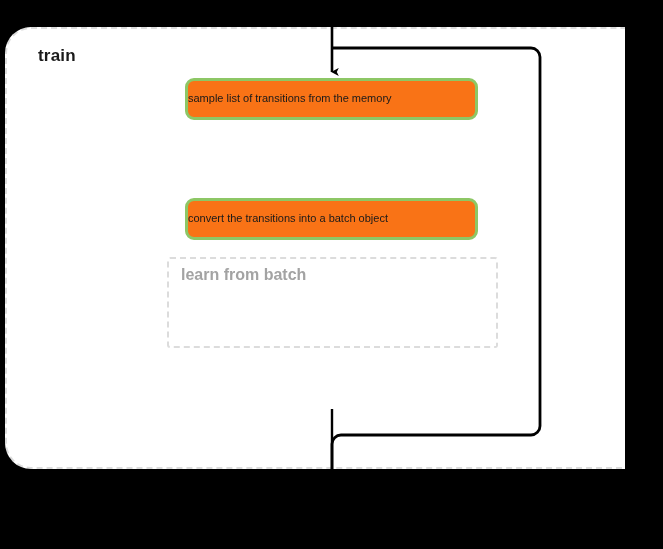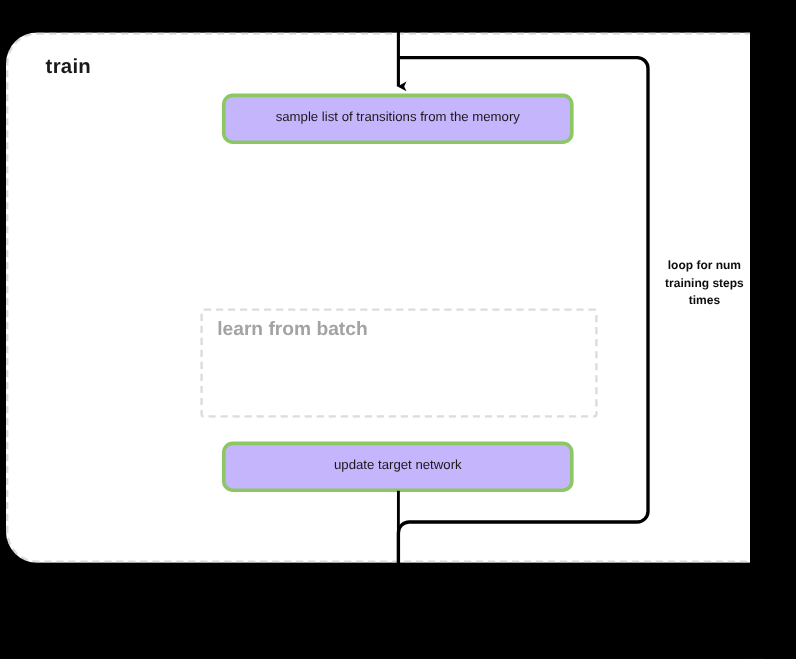--- a/index.html
+++ b/index.html
@@ -41,26 +41,25 @@
     white-space: nowrap;
   }
 
   
   .proc-box {
     position: absolute;
     left: 185px;
     width: 293px;
     height: 42px;
     box-sizing: border-box;
-    background: #c4b5fd;
+    background: #f97316;
     border: 3px solid #8dc765;
     border-radius: 9px;
     display: flex;
     align-items: center;
-    justify-content: center;
   }
   .proc-box span {
     font-size: 11px;
     color: #1a1a1a;
     text-align: center;
     line-height: 1.2;
   }
   #box-sample  { top: 78px;  }
   #box-filter  { top: 138px; }
   #box-convert { top: 198px; }
@@ -119,29 +118,28 @@
 
   <div id="train-container"></div>
 
   <div id="train-title">train</div>
 
   <div class="proc-box" id="box-sample">
     <span>sample list of transitions from the memory</span>
   </div>
 
 
+  <div class="proc-box" id="box-convert">
+    <span>convert the transitions into a batch object</span>
+  </div>
 
   <div id="learn-box"></div>
   <div id="learn-title">learn from batch</div>
 
-  <div class="proc-box" id="box-update">
-    <span>update target network</span>
-  </div>
 
-  <div id="loop-label">loop for num training steps times</div>
 
   <svg id="connectors" viewBox="0 0 663 549" xmlns="http://www.w3.org/2000/svg">
     <defs>
       <marker id="arrowhead" markerWidth="9" markerHeight="9" refX="4.5" refY="7.4" orient="auto" markerUnits="userSpaceOnUse">
         <path d="M0.4,0.6 L4.5,8.2 L8.6,0.6 L4.5,2.6 Z" fill="#000000"></path>
       </marker>
     </defs>
 
     <line x1="332" y1="0" x2="332" y2="72" stroke="#000000" stroke-width="2.6" marker-end="url(#arrowhead)"></line>
 

